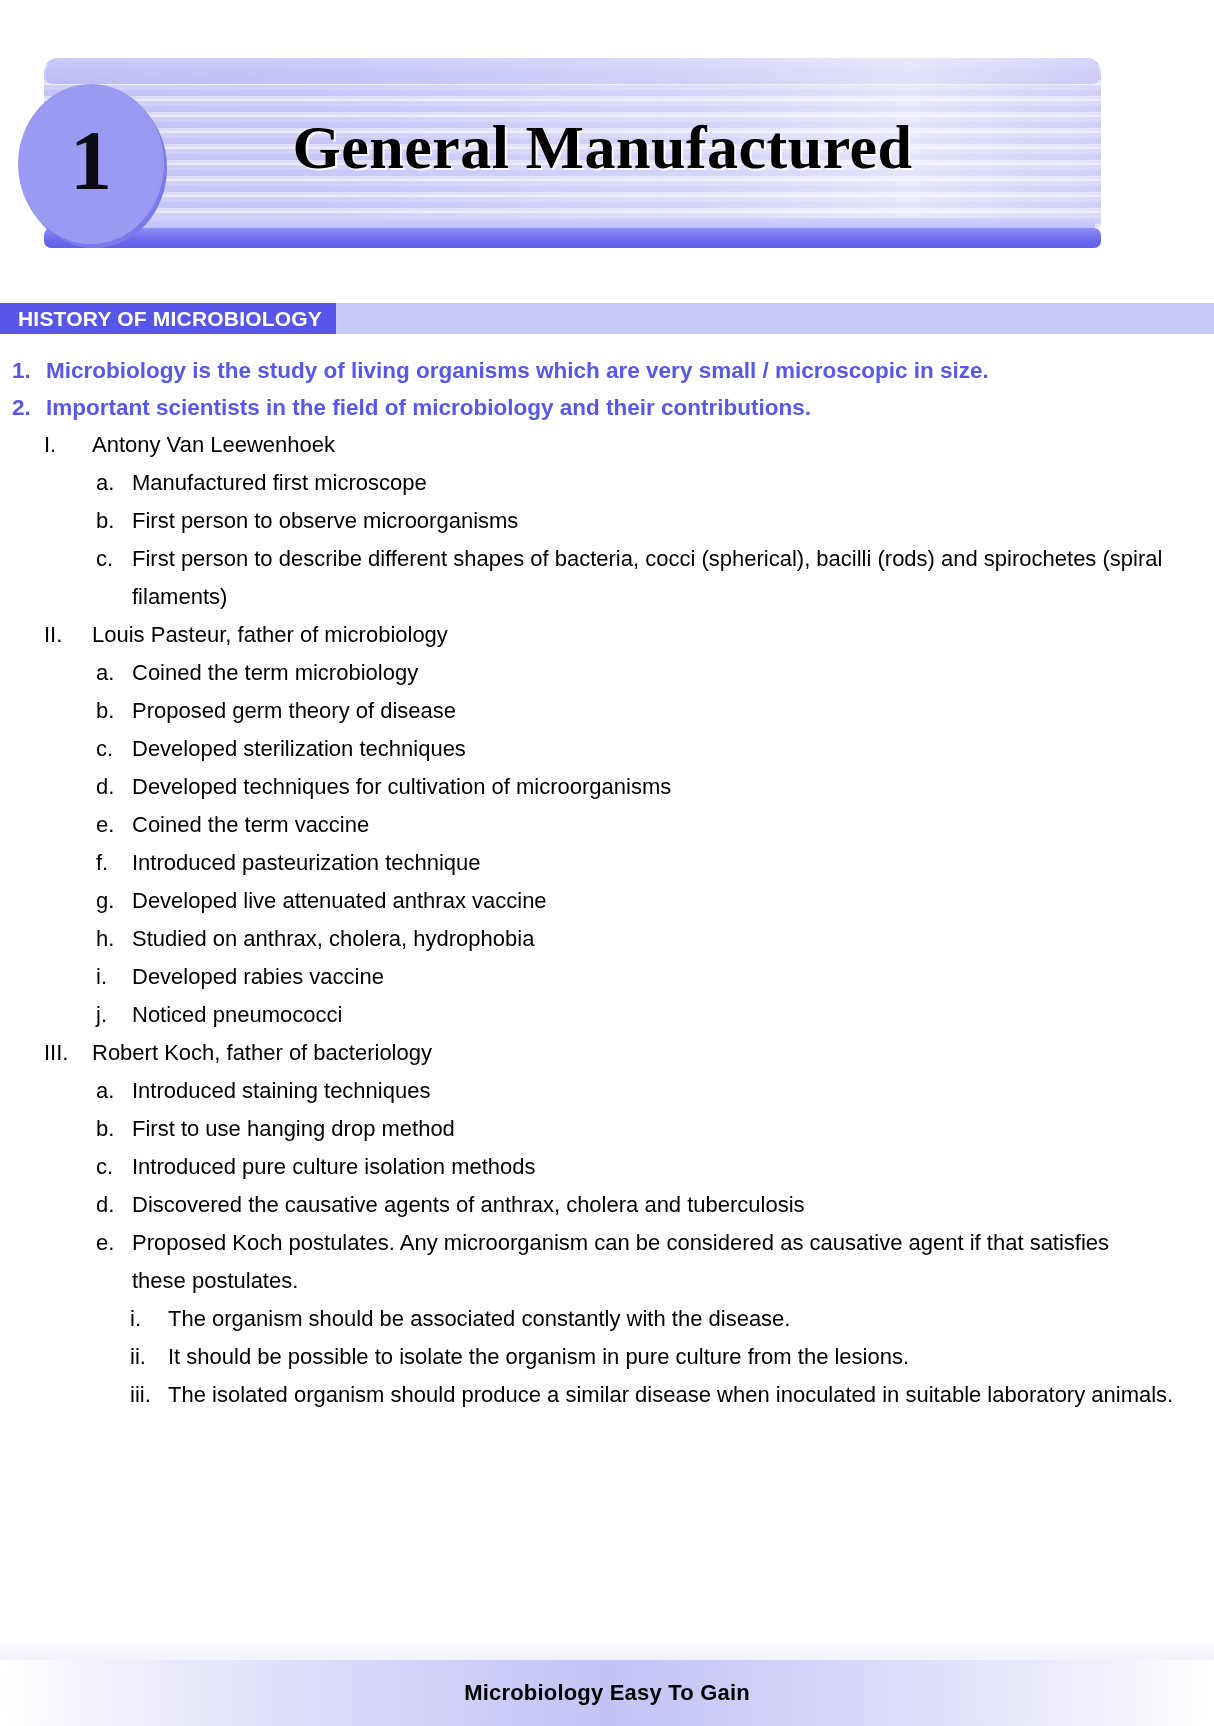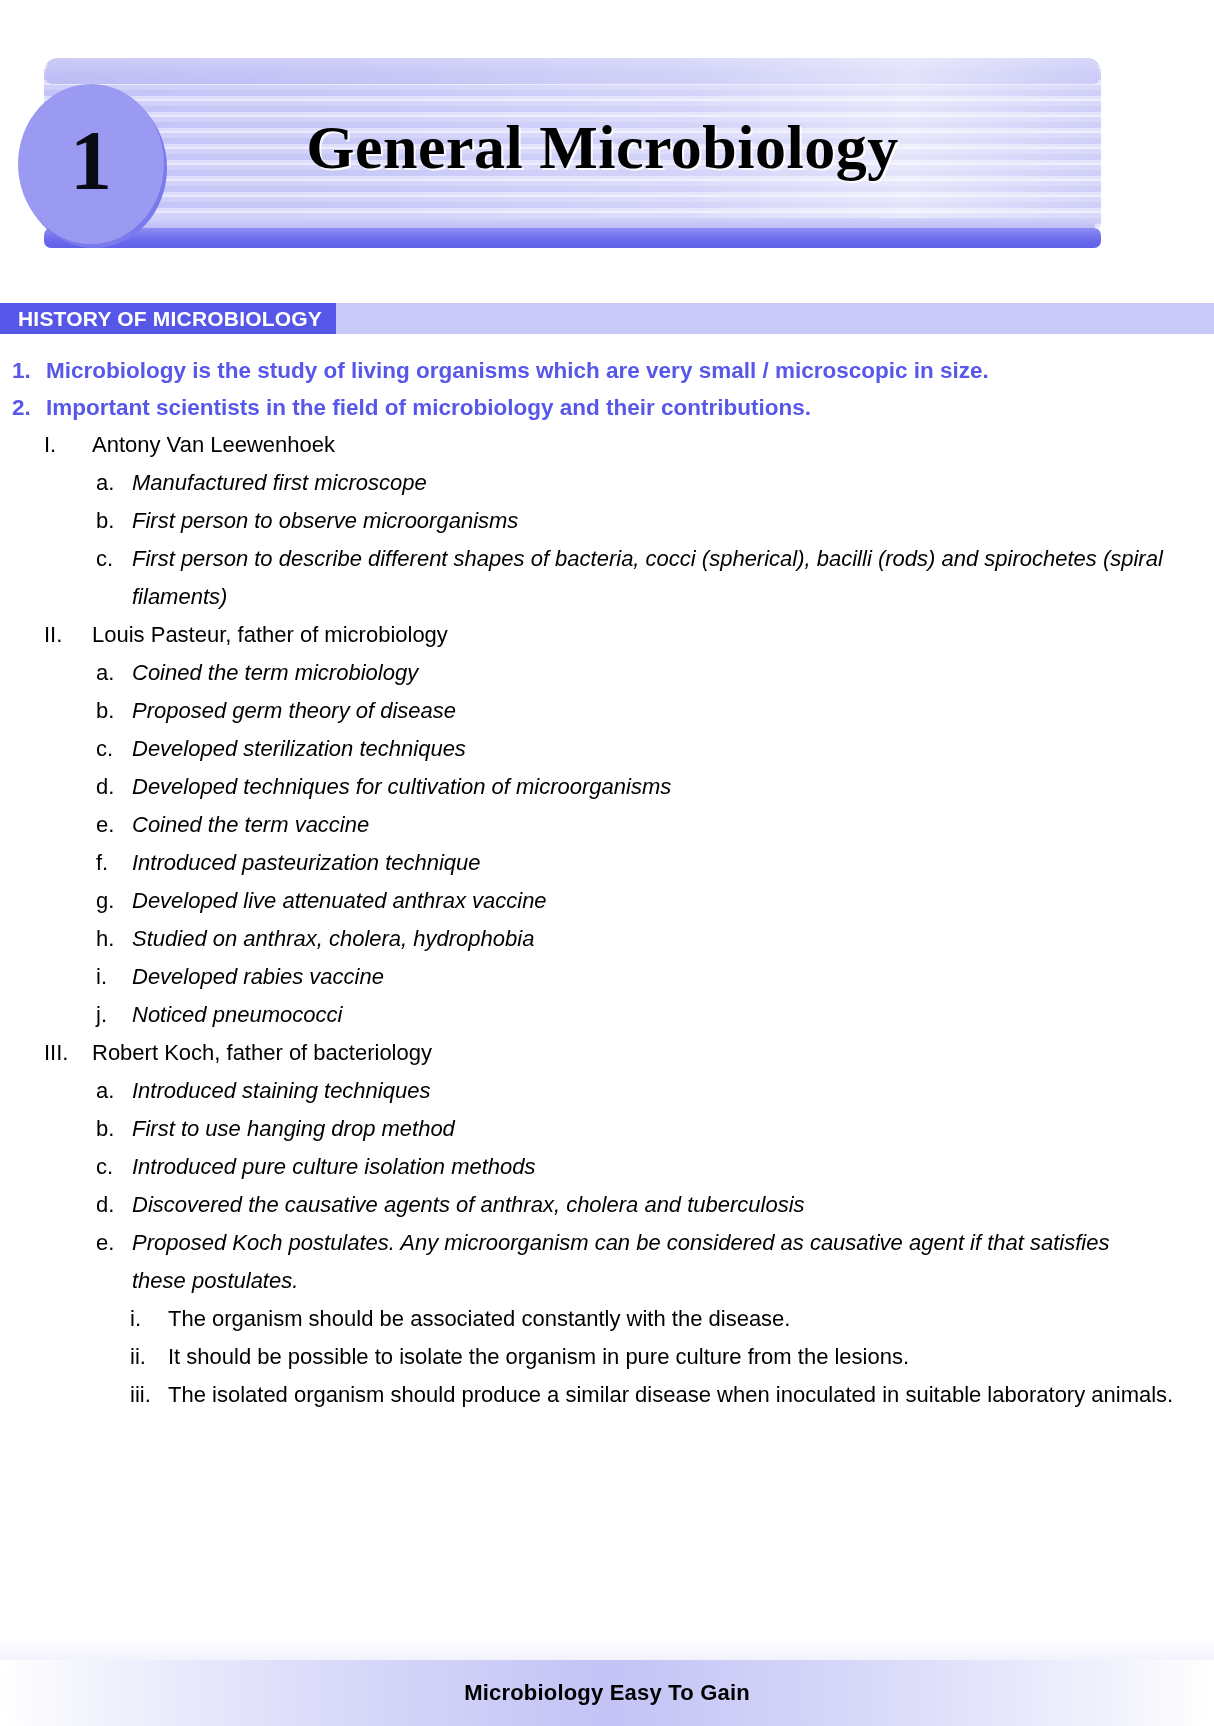--- a/index.html
+++ b/index.html
@@ -197,21 +197,20 @@
     line-height: 38px;
     padding-left: 96px;
   }
   .lvl3 .marker {
     width: 36px;
     flex: 0 0 36px;
   }
   .lvl3 .text {
     flex: 1;
     padding-right: 48px;
-    font-style: italic;
   }
 
   .lvl4 {
     display: flex;
     align-items: flex-start;
     color: #000000;
     font-size: 22px;
     line-height: 38px;
     padding-left: 130px;
   }
@@ -266,21 +265,21 @@
   <div class="banner-body">
     <div class="banner-top-cap"></div>
     <div class="banner-sheen"></div>
   </div>
   <div class="banner-bottom-shade"></div>
   <div class="banner-bottom-bar"></div>
   <div class="chapter-number-badge">
     <span>1</span>
   </div>
   <div class="banner-title">
-    <span>General  Microbiology</span>
+    <span>General  Manufactured</span>
   </div>
 </div>
 
 <div class="section-header-row">
   <div class="section-header-label">HISTORY OF MICROBIOLOGY</div>
   <div class="section-header-tail"></div>
 </div>
 
 <div class="content">
 

